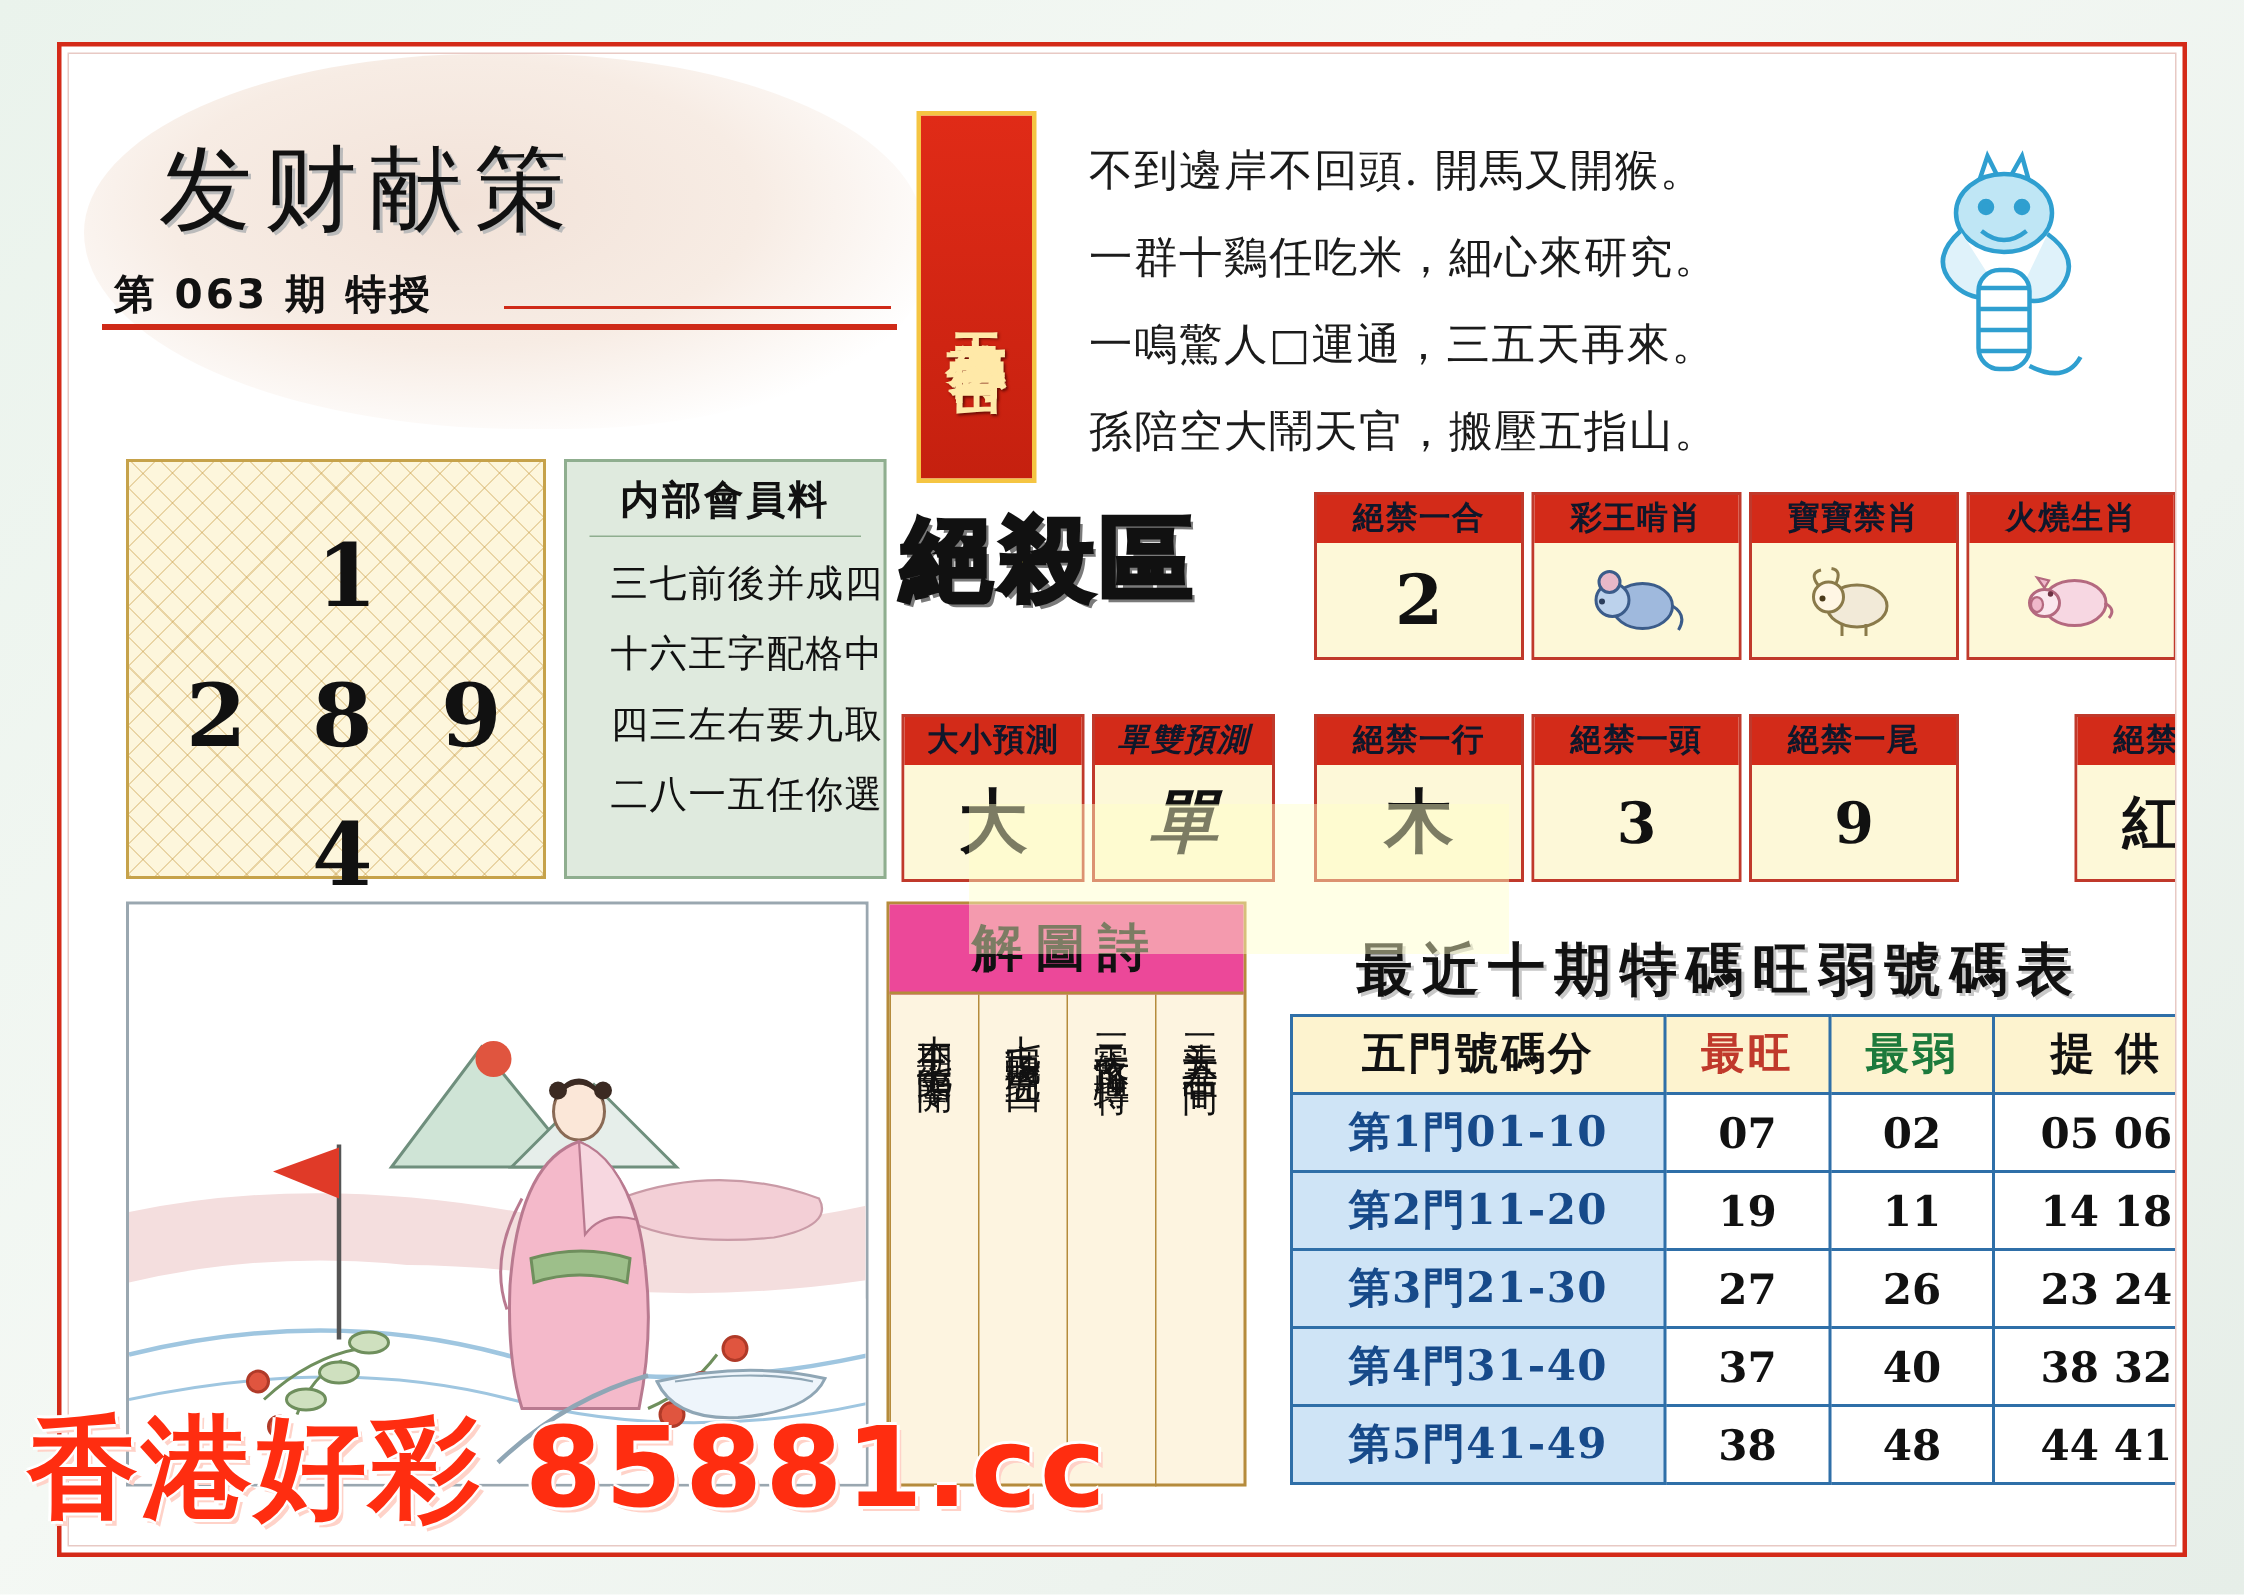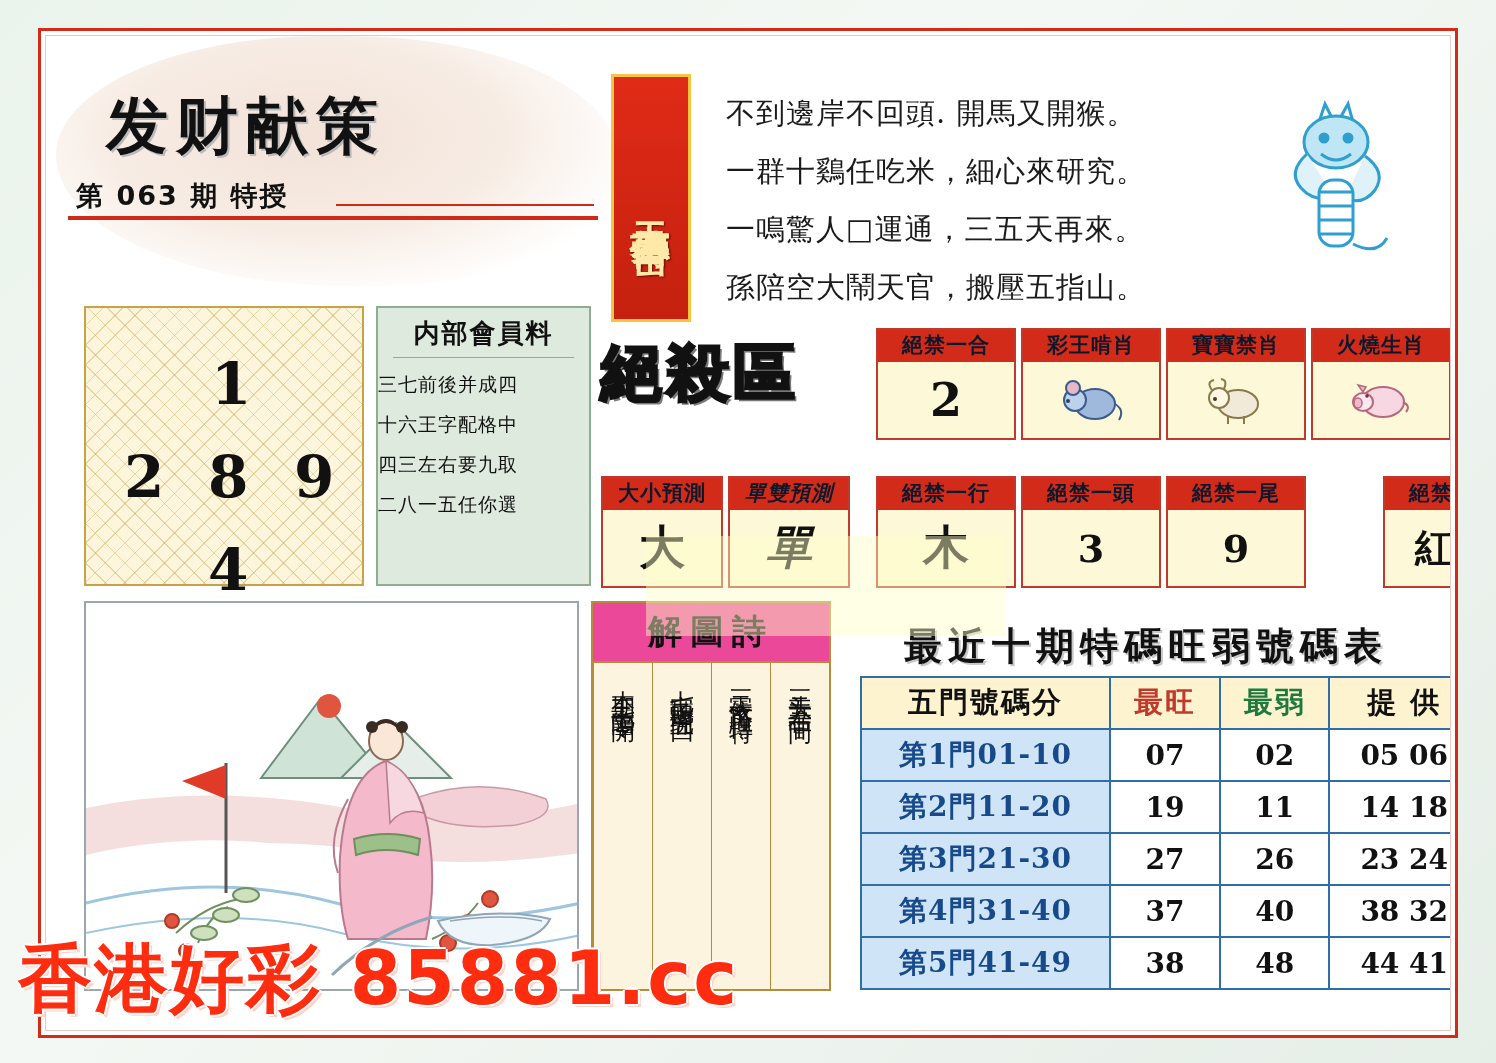--- a/index.html
+++ b/index.html
@@ -24,21 +24,21 @@
   }
   
   .title-blob {
     position:absolute; left:10px; top:0px; width:560px; height:250px;
     background:radial-gradient(ellipse at 45% 40%, #f2e2d8 0%, #f7ece4 45%, #ffffff 78%);
     border-radius:50% 50% 45% 55%;
   }
   .main-title {
     position:absolute; left:60px; top:48px;
     font-family:"DejaVu Sans", sans-serif;
-    font-weight:bold; font-size:62px; letter-spacing:8px;
+    font-weight:normal; font-size:62px; letter-spacing:8px;
     color:#111; text-shadow:2px 2px 0 #bbb;
   }
   .issue-bar {
     position:absolute; left:22px; top:140px; width:530px; height:44px;
     border-bottom:4px solid #cf2a18;
   }
   .issue-text {
     position:absolute; left:30px; top:142px;
     font-size:27px; font-weight:bold; color:#111; letter-spacing:2px;
   }
@@ -84,21 +84,21 @@
   
   .memberbox {
     position:absolute; left:330px; top:270px; width:215px; height:280px;
     background:#dfeade; border:2px solid #8fae8f;
   }
   .memberbox .mtitle {
     text-align:center; font-size:26px; font-weight:bold; color:#111;
     margin-top:8px; letter-spacing:2px;
   }
   .memberbox .mline {
-    text-align:left; font-size:19px; color:#111; margin-top:14px; letter-spacing:1px;
+    text-align:right; font-size:25px; color:#111; margin-top:14px; letter-spacing:1px;
     font-family:"DejaVu Serif", serif;
   }
   .memberbox .rule { width:86%; margin:6px auto 0; border-top:1px solid #8fae8f; }
   
   .jsq-title {
     position:absolute; left:555px; top:295px;
     font-size:62px; font-weight:bold; letter-spacing:4px;
     color:#f6e24a;
     -webkit-text-stroke:3px #111;
     text-shadow:3px 3px 0 #7a7a7a;

